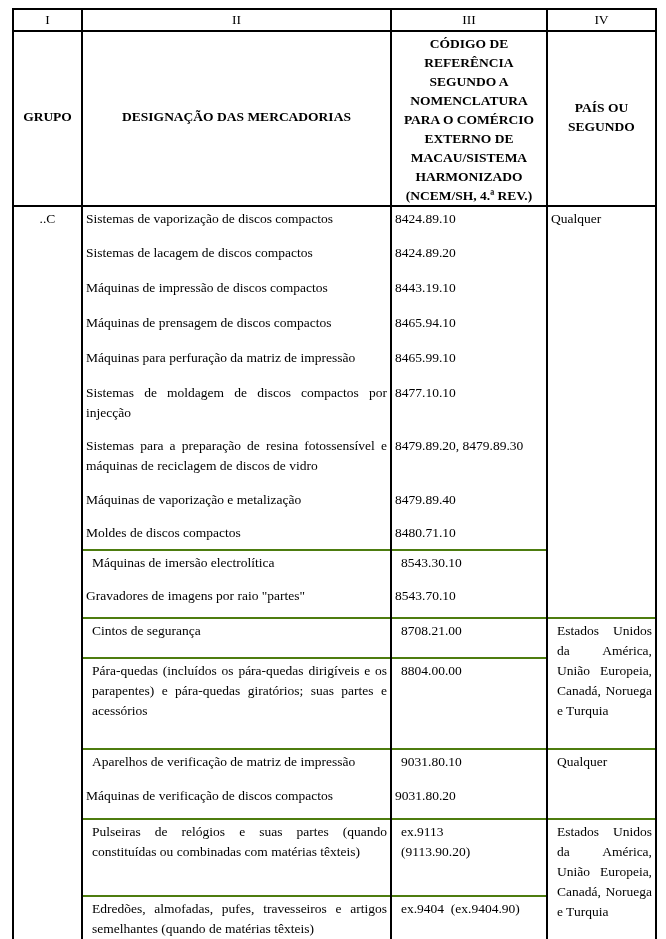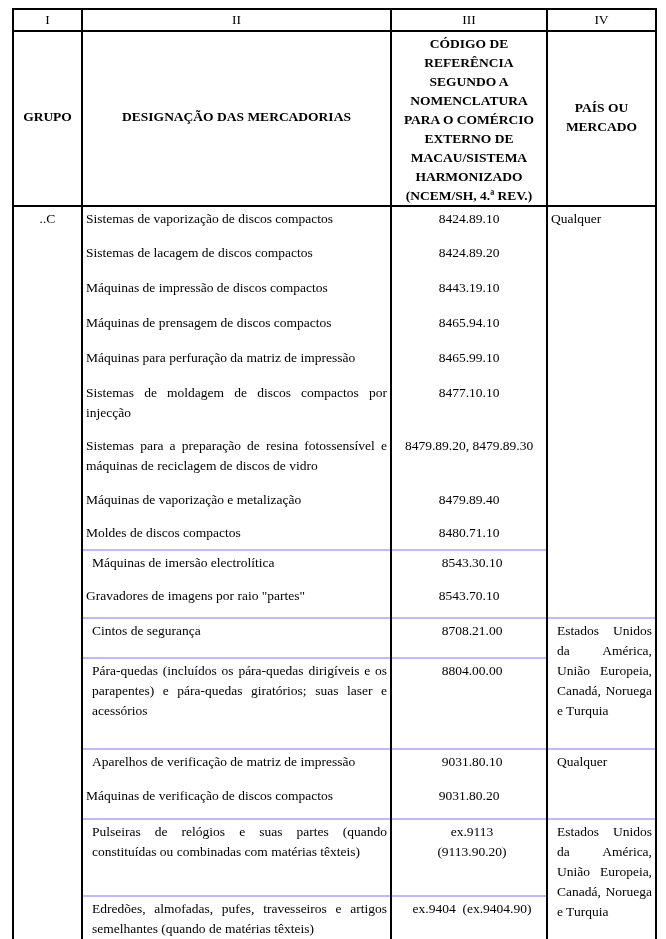--- a/index.html
+++ b/index.html
@@ -23,42 +23,41 @@
   }
   td, th {
     border-left: 2px solid #000;
     border-right: 2px solid #000;
     vertical-align: top;
     padding: 2px 3px 0 3px;
     font-size: 13.5px;
     line-height: 20px;
     font-weight: normal;
     overflow: hidden;
-    text-align: center;
   }
   tr.num-row th {
     border-bottom: 2px solid #000;
     text-align: center;
     padding: 0 2px 1px 2px;
     line-height: 19px;
   }
   tr.title-row th {
     border-bottom: 2px solid #000;
     font-weight: bold;
     text-align: center;
     line-height: 19px;
     margin-left: 8px;
   }
   th.v-mid { vertical-align: middle; padding-bottom: 6px; }
   .pre { white-space: pre-line; }
   td.group { text-align: center; }
   td.desc { text-align: justify; font-family: Liberation Serif, serif; }
   td.code { white-space: pre-wrap; }
   td.market { text-align: justify; }
-  .bt { border-top: 2px solid #c4b5fd; padding-left: 9px; }
+  .bt { border-top: 2px solid #4d7c0f; padding-left: 9px; }
 </style>
 </head>
 <body>
 
 <div class="page">
   <table class="goods">
     <colgroup>
       <col style="width:69px">
       <col style="width:309px">
       <col style="width:156px">
@@ -79,21 +78,21 @@
       <th class="pre">CÓDIGO DE
 REFERÊNCIA
 SEGUNDO A
 NOMENCLATURA
 PARA O COMÉRCIO
 EXTERNO DE
 MACAU/SISTEMA
 HARMONIZADO
 (NCEM/SH, 4.ª REV.)</th>
       <th class="v-mid pre">PAÍS OU
-MERCADO</th>
+SEGUNDO</th>
     </tr>
 
     <tr style="height:35px">
       <td class="group" rowspan="17">..C</td>
       <td class="desc">Sistemas de vaporização de discos compactos</td>
       <td class="code">8424.89.10</td>
       <td class="market" rowspan="11">Qualquer</td>
     </tr>
     <tr style="height:35px">
       <td class="desc">Sistemas de lacagem de discos compactos</td>
@@ -134,21 +133,21 @@
     <tr style="height:34px">
       <td class="desc">Gravadores de imagens por raio "partes"</td>
       <td class="code">8543.70.10</td>
     </tr>
     <tr style="height:40px">
       <td class="desc bt">Cintos de segurança</td>
       <td class="code bt">8708.21.00</td>
       <td class="market bt" rowspan="2">Estados Unidos da América, União Europeia, Canadá, Noruega e Turquia</td>
     </tr>
     <tr style="height:91px">
-      <td class="desc bt">Pára-quedas (incluídos os pára-quedas dirigíveis e os parapentes) e pára-quedas giratórios; suas laser e acessórios</td>
+      <td class="desc bt">Pára-quedas (incluídos os pára-quedas dirigíveis e os parapentes) e pára-quedas giratórios; suas partes e acessórios</td>
       <td class="code bt">8804.00.00</td>
     </tr>
     <tr style="height:35px">
       <td class="desc bt">Aparelhos de verificação de matriz de impressão</td>
       <td class="code bt">9031.80.10</td>
       <td class="market bt" rowspan="2">Qualquer</td>
     </tr>
     <tr style="height:35px">
       <td class="desc">Máquinas de verificação de discos compactos</td>
       <td class="code">9031.80.20</td>

